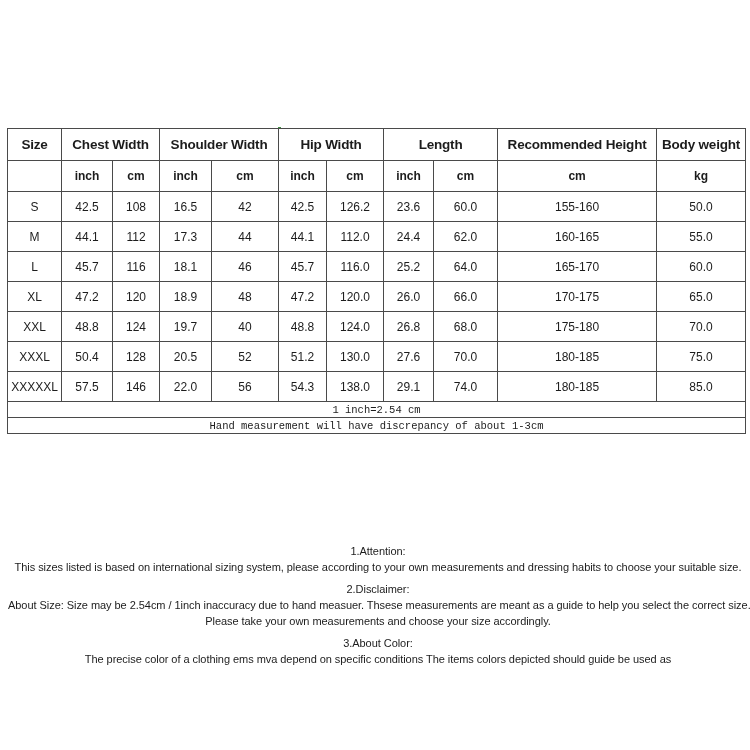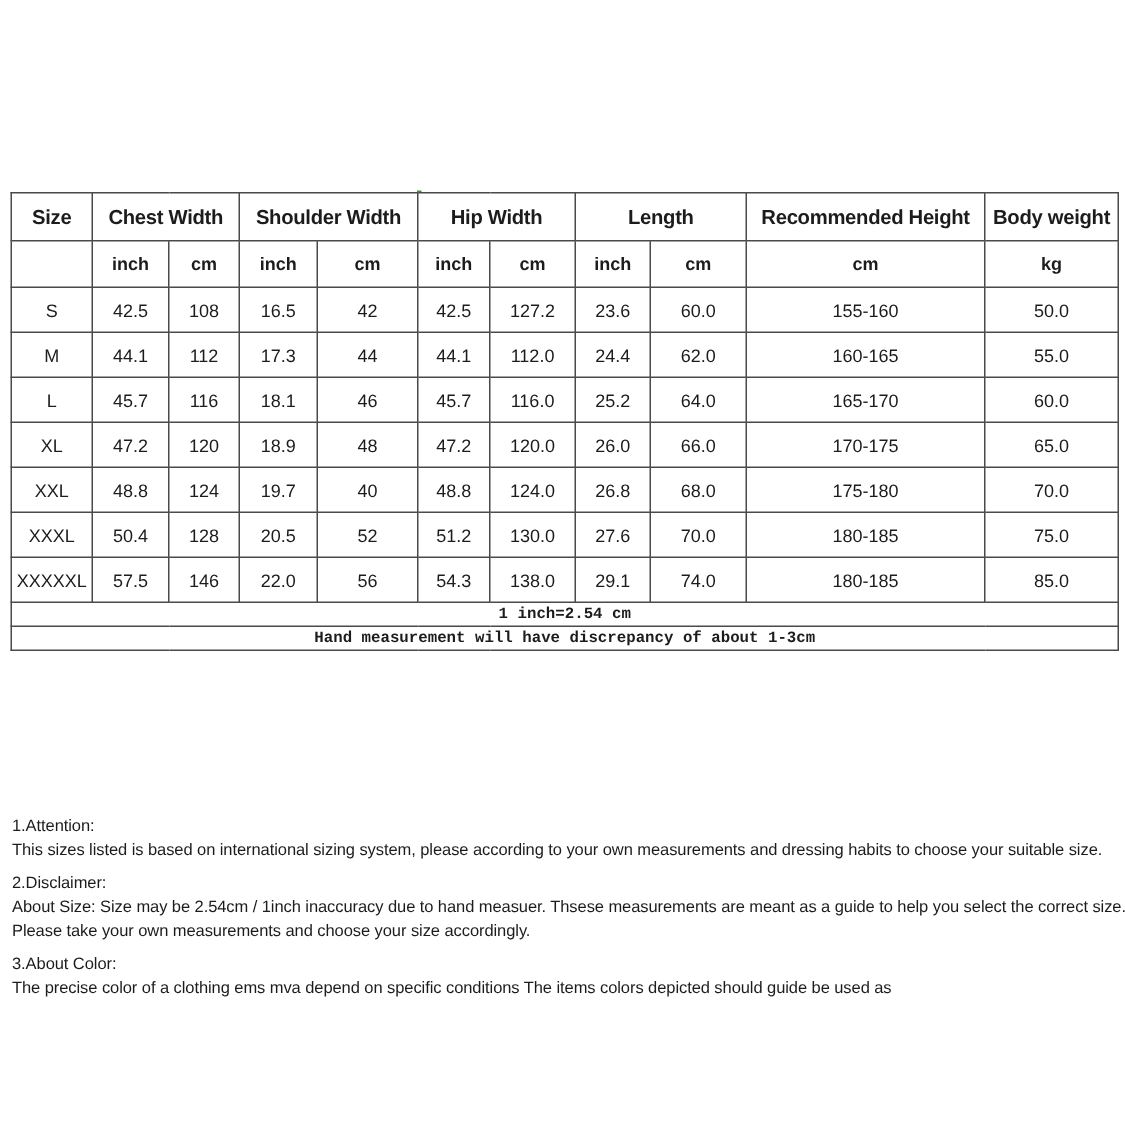--- a/index.html
+++ b/index.html
@@ -47,38 +47,39 @@
   }
   .size-table tbody td {
     height: 29px;
     font-size: 12px;
     font-weight: normal;
   }
   .frow td {
     height: 15px;
     font-family: "Liberation Mono", "DejaVu Sans Mono", monospace;
     font-size: 10.5px;
-    font-weight: 700;
+    font-weight: 400;
   }
   .green-tick {
     position: absolute;
     left: 278px;
     top: 127px;
     width: 3px;
     height: 5px;
     background: var(--artifact-green, #3f8f3f);
   }
   .notes {
     position: absolute;
     left: 8px;
     top: 543px;
     width: 740px;
     font-size: 11px;
     letter-spacing: -0.05px;
     color: var(--text, #1c1c1c);
+    text-align: center;
   }
   .note-line {
     height: 16px;
     line-height: 16px;
     white-space: nowrap;
   }
   .note-gap {
     margin-top: 6px;
   }
 </style>
@@ -128,21 +129,21 @@
       </tr>
     </thead>
     <tbody>
         <tr>
           <td>S</td>
           <td>42.5</td>
           <td>108</td>
           <td>16.5</td>
           <td>42</td>
           <td>42.5</td>
-          <td>127.2</td>
+          <td>126.2</td>
           <td>23.6</td>
           <td>60.0</td>
           <td>155-160</td>
           <td>50.0</td>
         </tr>
         <tr>
           <td>M</td>
           <td>44.1</td>
           <td>112</td>
           <td>17.3</td>

